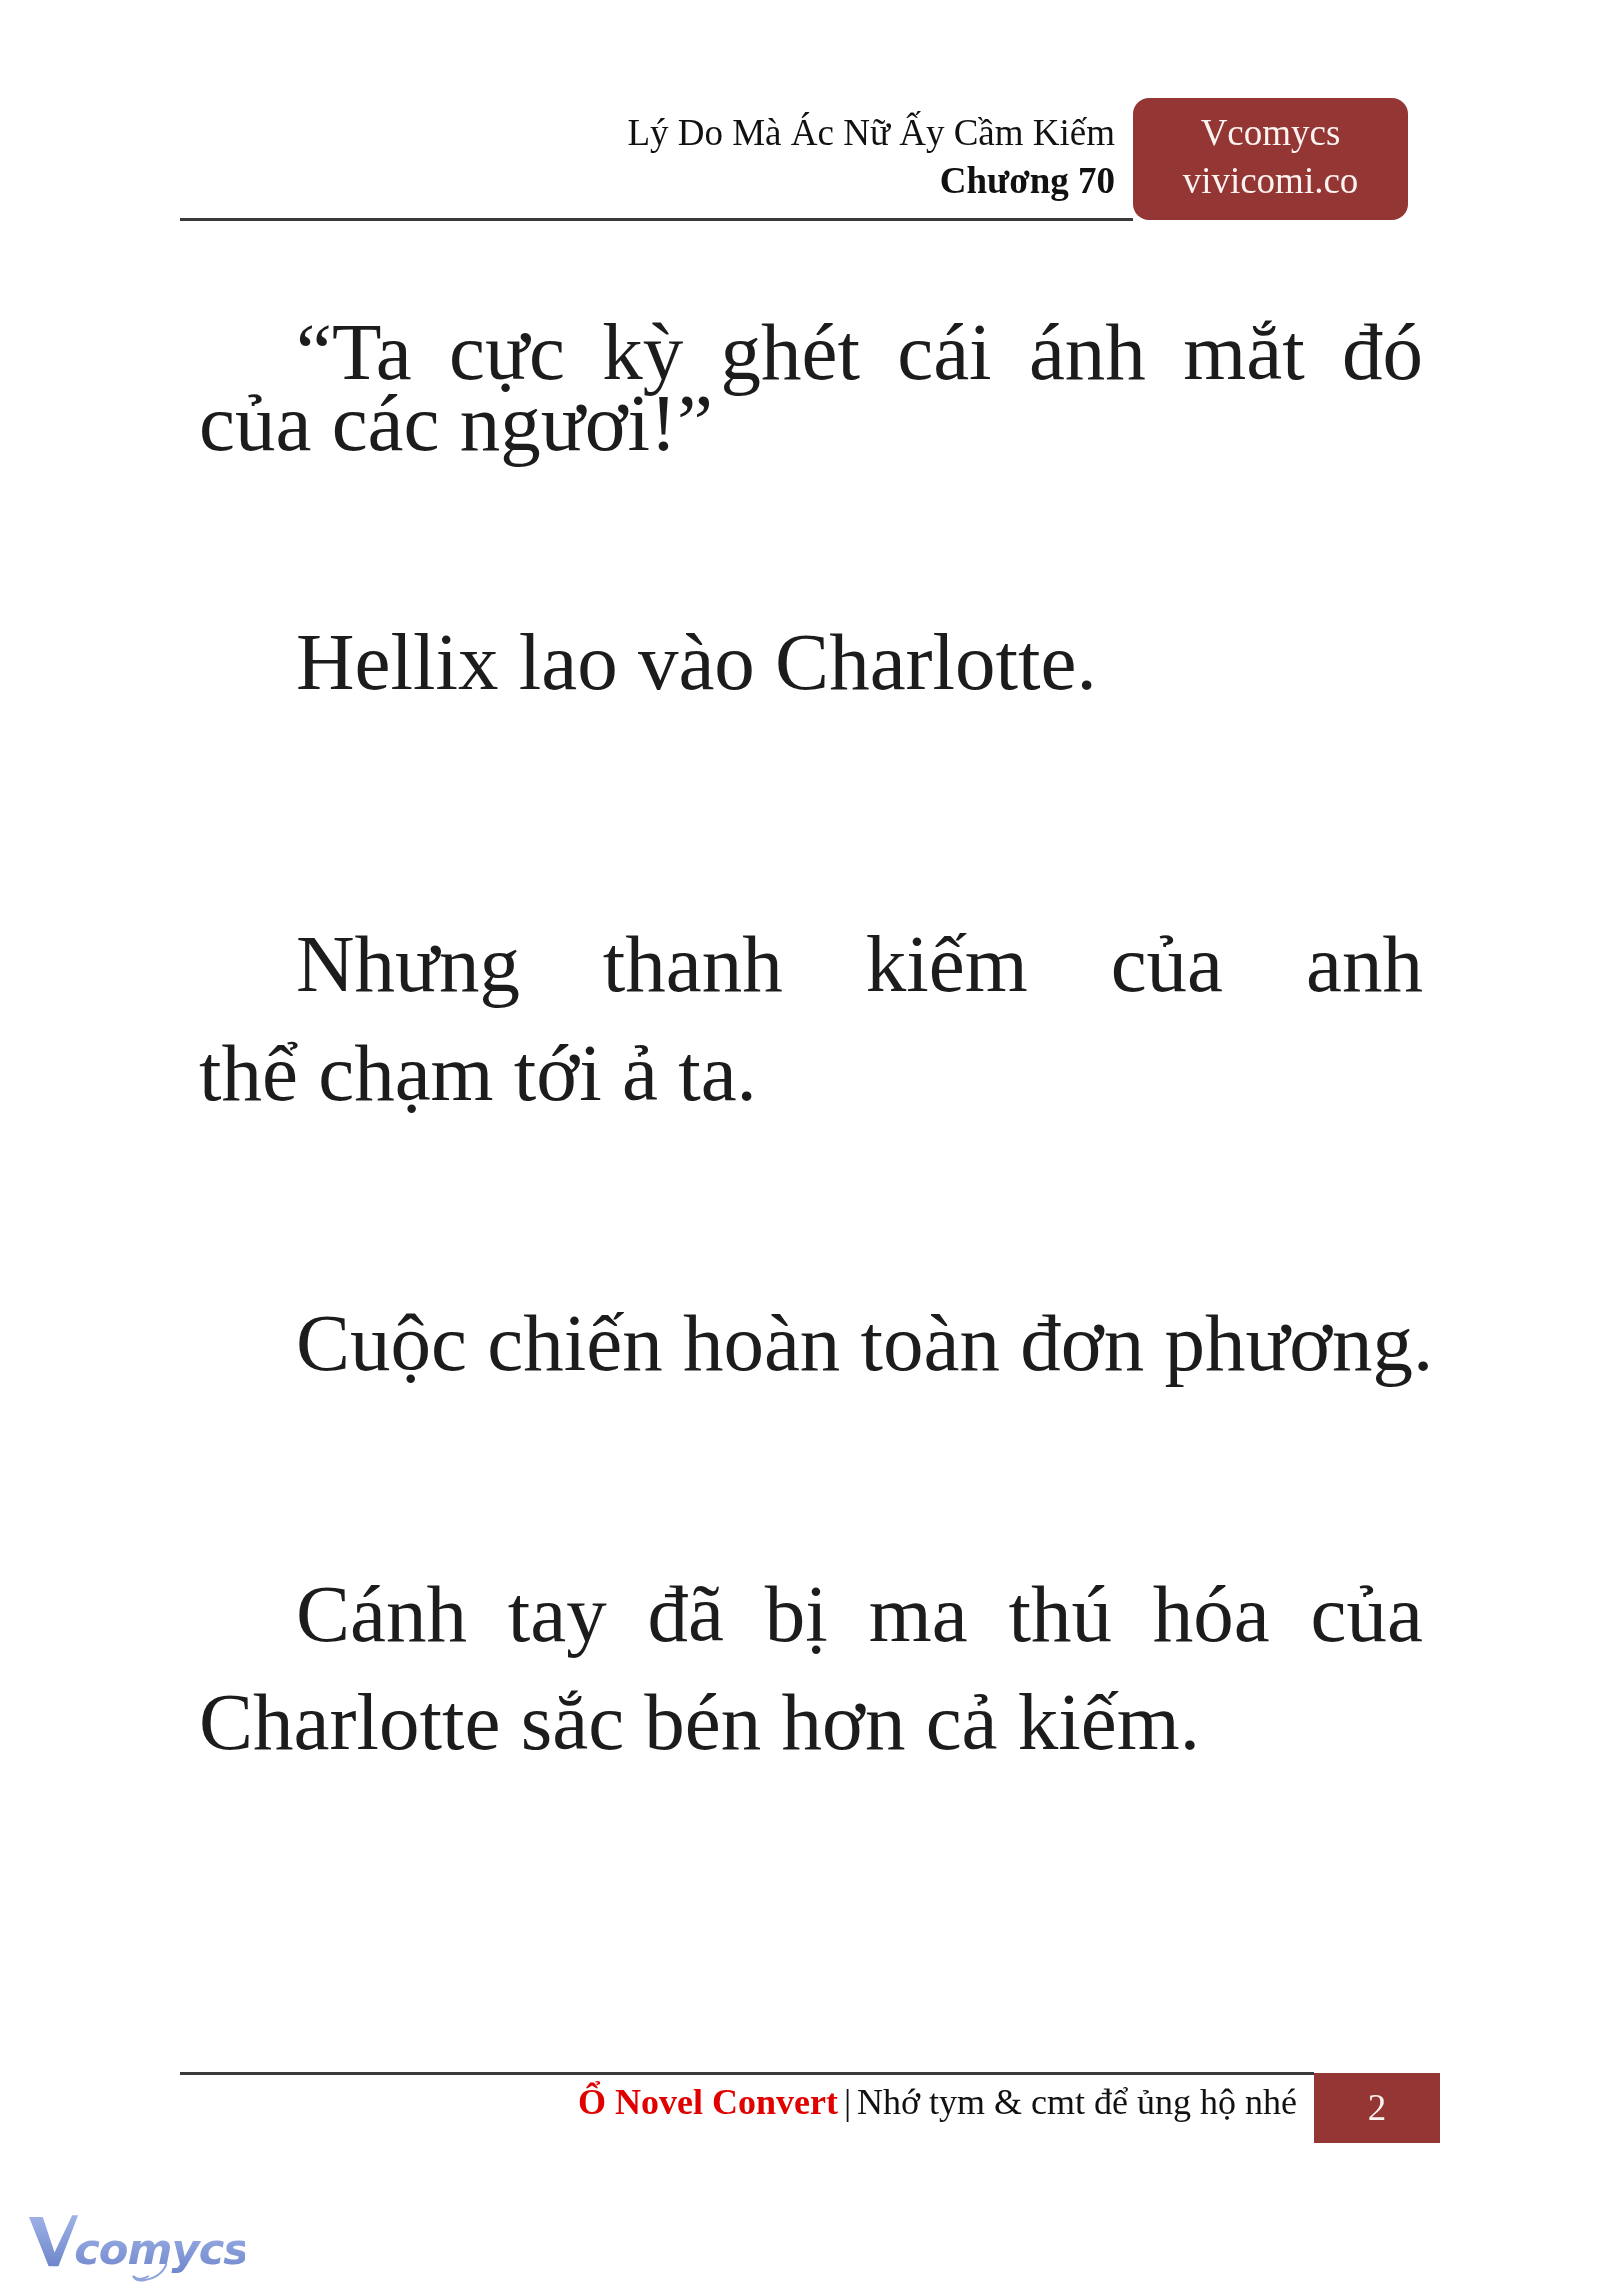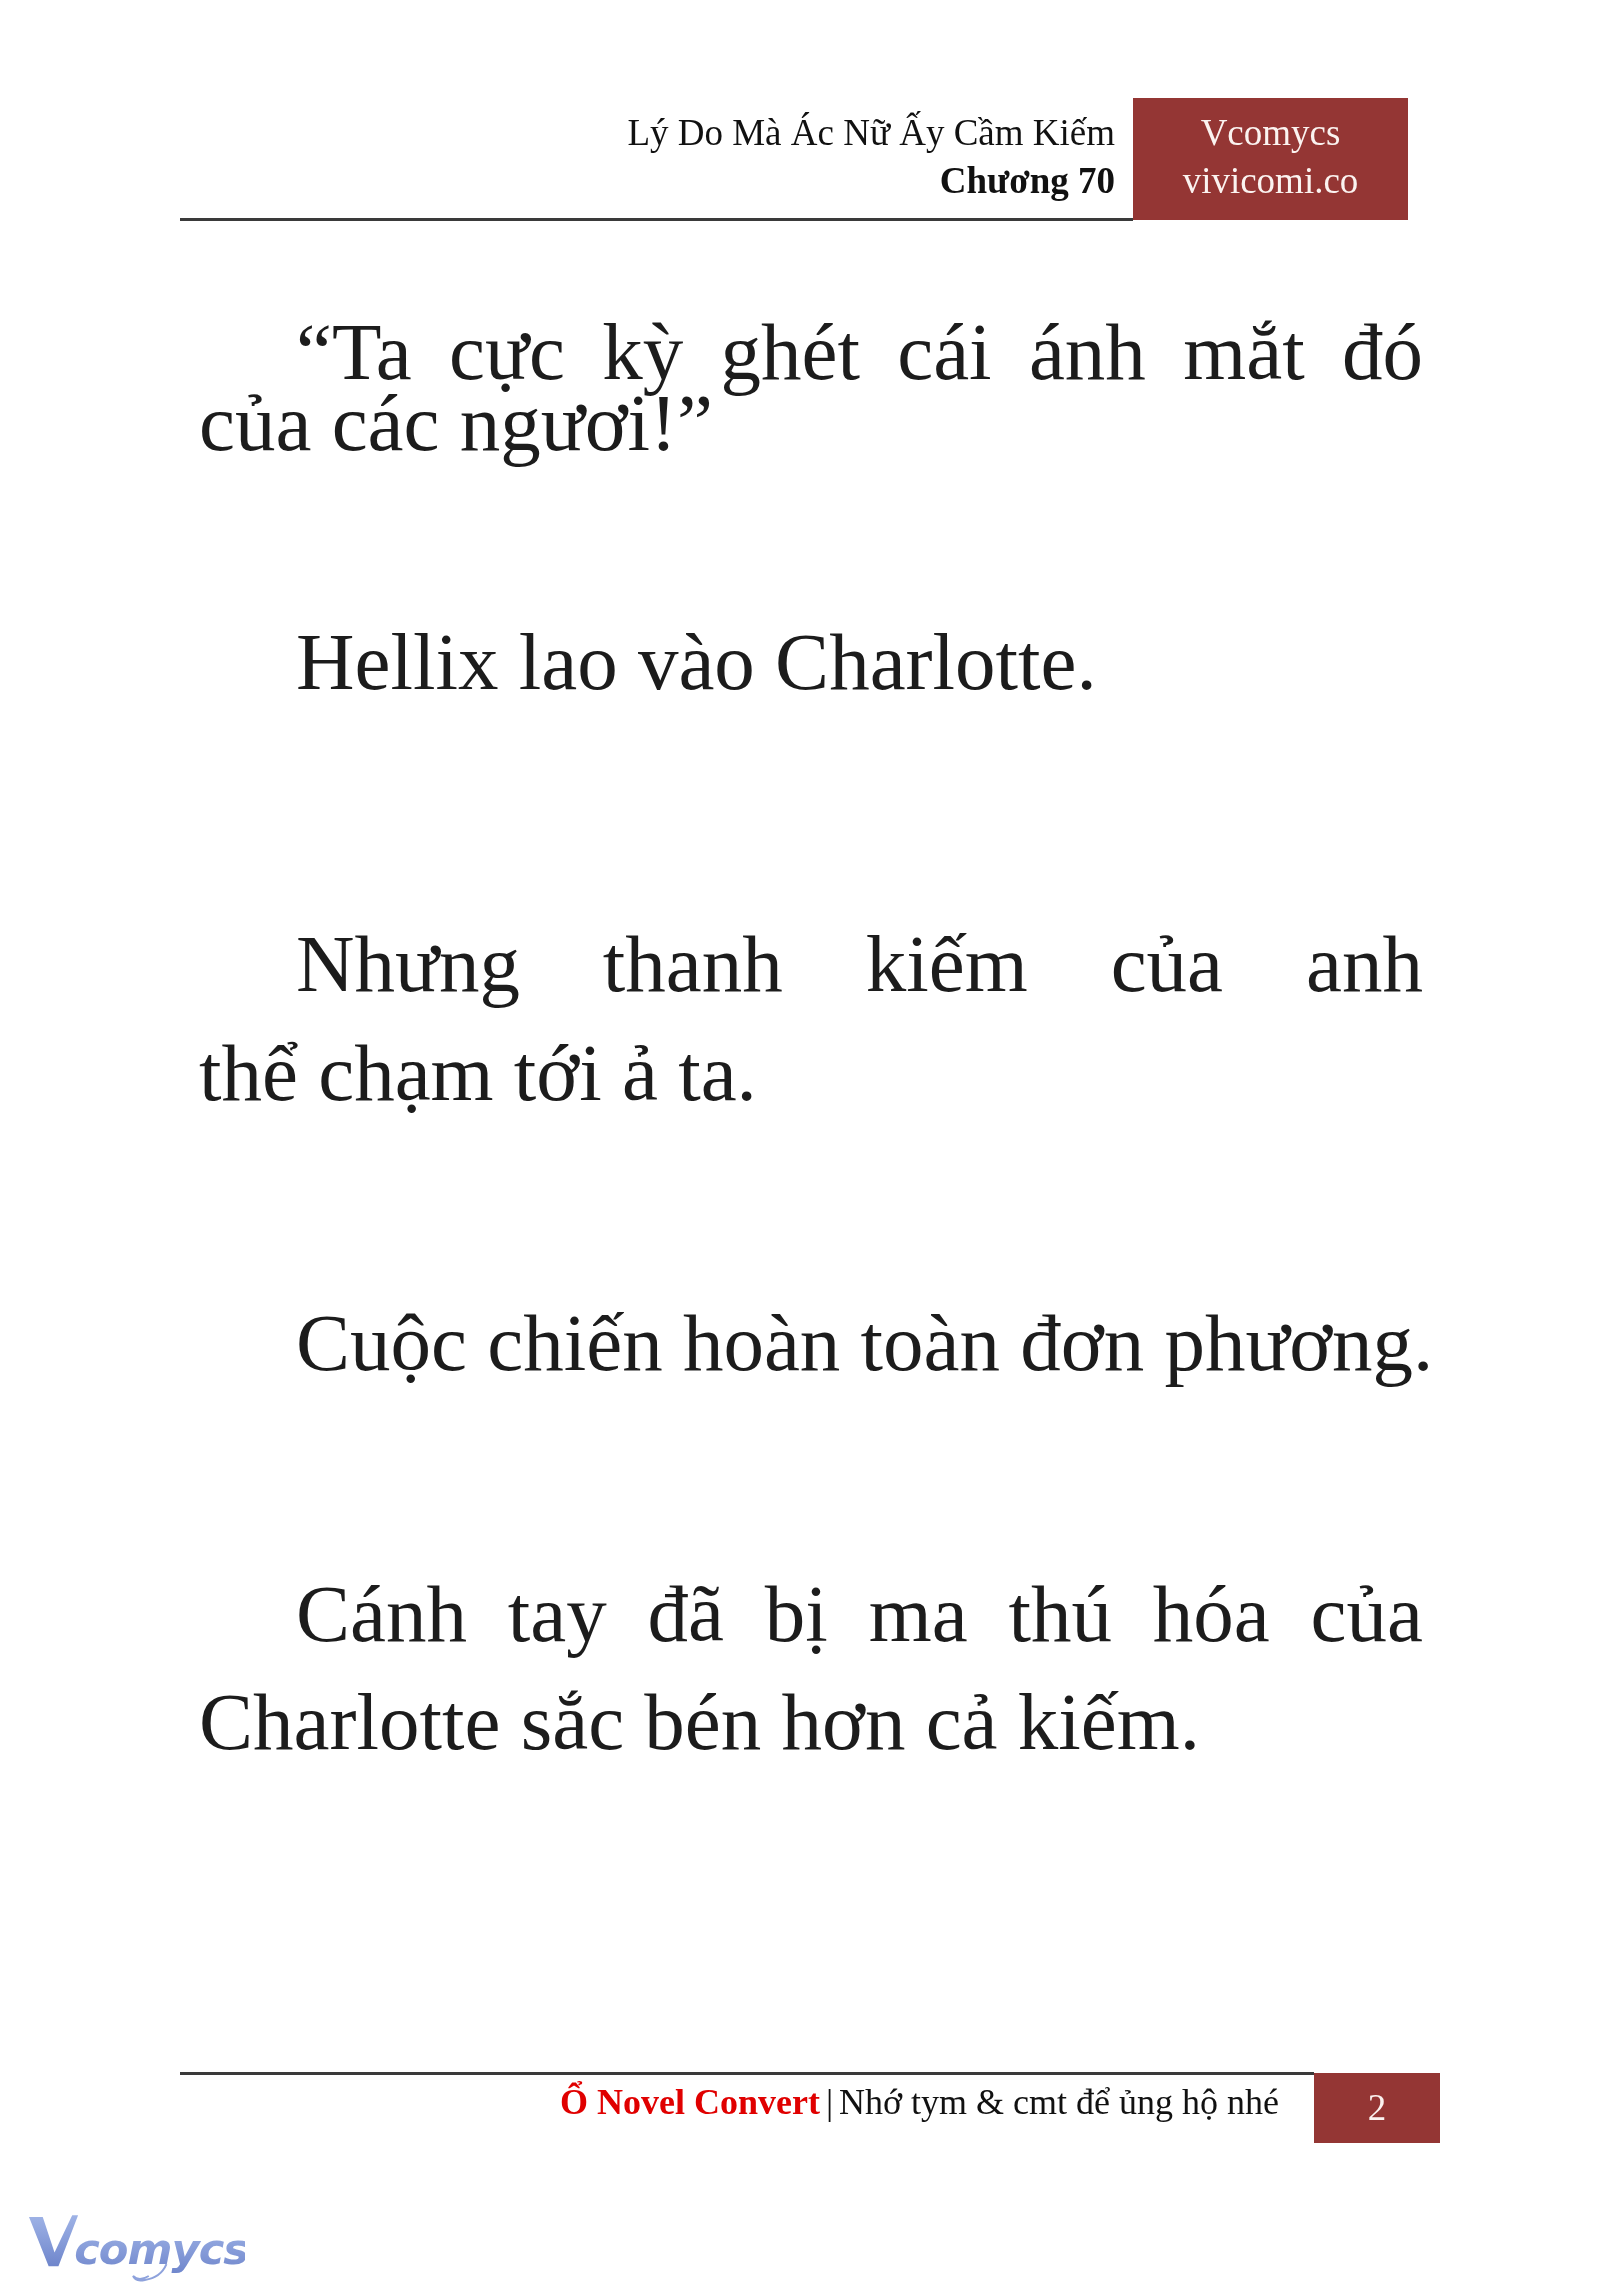--- a/index.html
+++ b/index.html
@@ -3,29 +3,29 @@
   <meta charset="utf-8">
   <style>
     html, body { margin: 0; padding: 0; background: #ffffff; }
     body { width: 1622px; height: 2293px; position: relative; overflow: hidden;
            font-family: "Liberation Serif", "DejaVu Serif", serif; color: #1a1a1a; }
 
     .header-rule { position: absolute; left: 180px; top: 218px; width: 953px; height: 2.9px; background: #3a3a3a; }
     .header-title { position: absolute; right: 507px; top: 109px; font-size: 37px; line-height: 48px; text-align: right; color: #111; white-space: nowrap; }
     .header-sub { position: absolute; right: 507px; top: 157px; font-size: 37px; line-height: 48px; text-align: right; color: #111; white-space: nowrap; font-weight: bold; }
     .brand-box { position: absolute; left: 1133px; top: 98px; width: 275px; height: 122px; background: #943634;
-                 color: #fbf3f0; text-align: center; font-size: 37px; }
+                 color: #fbf3f0; text-align: center; font-size: 37px; border-radius: 16px; }
     .brand-box .l1 { position: absolute; left: 0; right: 0; top: 10.8px; line-height: 48px; }
     .brand-box .l2 { position: absolute; left: 0; right: 0; top: 59px; line-height: 48px; }
 
     .para-line { position: absolute; font-size: 81px; line-height: 98px; white-space: nowrap; color: #1c1c1c; }
     .justify { display: flex; justify-content: space-between; }
 
     .footer-rule { position: absolute; left: 180px; top: 2072px; width: 1134px; height: 2.9px; background: #3a3a3a; }
-    .footer-text { position: absolute; right: 343px; top: 2080px; font-size: 36px; line-height: 45px; white-space: nowrap; color: #111; }
+    .footer-text { position: absolute; right: 325px; top: 2080px; font-size: 36px; line-height: 45px; white-space: nowrap; color: #111; }
     .footer-brand { color: #e00000; font-weight: bold; }
     .footer-sep { color: #111; padding: 0 5.9px; }
     .page-box { position: absolute; left: 1314px; top: 2073px; width: 126px; height: 70px; background: #943634;
                 color: #fbf3f0; font-size: 37px; text-align: center; line-height: 70px; }
 
     .logo { position: absolute; left: 29px; top: 2213px; width: 216px; height: 73px; }
   </style>
 </head>
 <body>
 

